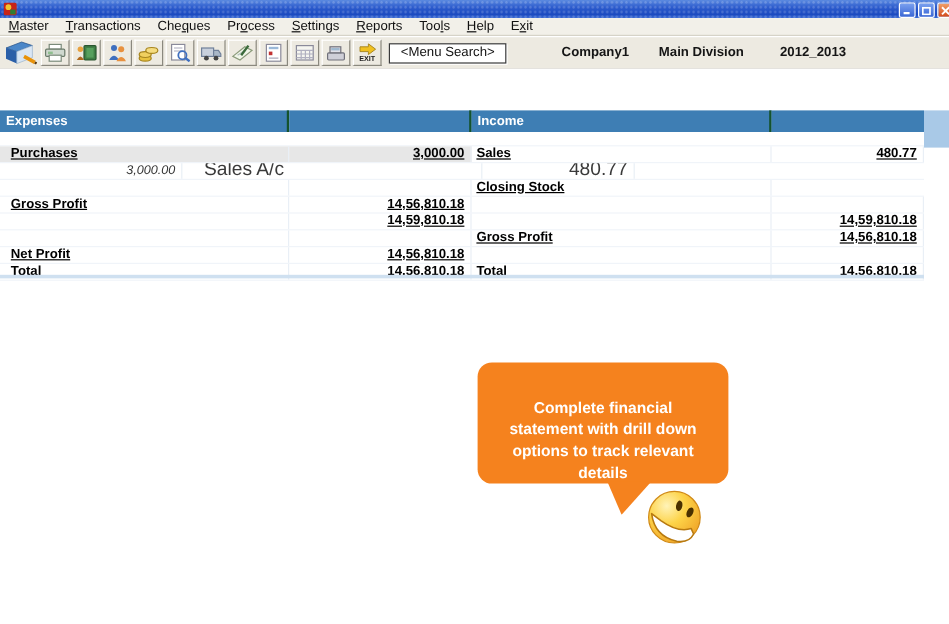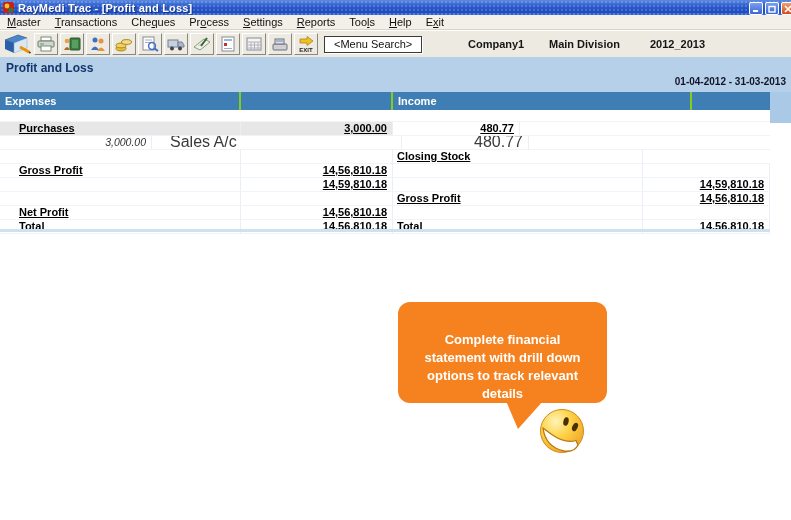--- a/index.html
+++ b/index.html
@@ -43,30 +43,30 @@
   .ctx-company{left:468px;} .ctx-division{left:549px;} .ctx-year{left:650px;}
 
   
   .content{position:absolute;left:0;top:57px;width:791px;height:463px;background:#fff;}
   .report-head{position:absolute;left:0;top:0;width:791px;height:35px;background:#b5d0e8;}
   .report-title{position:absolute;left:6px;top:4px;font-size:12px;font-weight:bold;color:#14366b;}
   .report-period{position:absolute;right:5px;top:19px;font-size:10px;font-weight:bold;color:#141428;}
 
   .grid-header{position:absolute;left:0;top:35px;height:18px;display:flex;}
   .gh{box-sizing:border-box;background:#3e7eb4;color:#fff;font-size:11px;font-weight:bold;
-      line-height:18px;padding-left:5px;border-right:2px solid #84cc16;}
-  .gh.c1{width:241px;} .gh.c2{width:152px;} .gh.c3{width:299px;} .gh.c4{width:127px;border-right:none;}
+      line-height:18px;padding-left:5px;border-right:2px solid #14532d;}
+  .gh.c1{width:241px;} .gh.c2{width:152px;} .gh.c3{width:250px;} .gh.c4{width:127px;border-right:none;}
   .scroll-strip{position:absolute;left:770px;top:35px;width:21px;height:31px;background:#a9c9e7;}
 
   .rows{position:absolute;left:0;top:53px;width:770px;}
   .spacer-row{height:11px;border-bottom:1px solid #f0f4f9;}
   .trow{display:flex;height:13px;border-bottom:1px solid #f0f4f9;}
   .cell{box-sizing:border-box;font-size:11px;line-height:12px;overflow:hidden;white-space:nowrap;
         border-right:1px solid #e9eff6;}
-  .cell.lab1{width:241px;padding-left:19px;} .cell.val1{width:152px;padding-right:5px;text-align:right;}
+  .cell.lab1{width:241px;padding-left:9px;} .cell.val1{width:152px;padding-right:5px;text-align:right;}
   .cell.lab2{width:250px;padding-left:4px;} .cell.val2{width:127px;padding-right:5px;text-align:right;}
   .cell.link{font-weight:bold;color:#000;text-decoration:underline;}
   .cell.sub-italic{font-style:italic;color:#333;font-size:10.5px;}
   .cell.sub{color:#3a3a3a;font-size:16px;}
   .cell.sub-italic.lab1,.cell.sub.lab2,.cell.sub-italic.lab2,.cell.sub.lab1{padding-left:18px;}
   .cell.hl{background:#e7e7e7;}
   .table-bottom{position:absolute;left:0;top:172px;width:770px;height:3px;background:#cfe0f0;}
 
   
   .callout{position:absolute;left:398px;top:245px;width:209px;height:101px;background:#f5821e;
@@ -81,21 +81,20 @@
 <div class="app">
 
   <div class="titlebar">
     <span class="app-icon">
       <svg width="11" height="11" viewBox="0 0 11 11">
         <rect x="0" y="0" width="11" height="11" rx="2" fill="#c62318"></rect>
         <circle cx="4" cy="4" r="2.4" fill="#f2c330"></circle>
         <rect x="5.5" y="6" width="4.5" height="4" fill="#2e7d32"></rect>
       </svg>
     </span>
-    <span class="title-text">RayMedi Trac - [Profit and Loss]</span>
     <div class="winbtns">
       <span class="wb">
         <svg width="8" height="7">
             <line x1="1" y1="6" x2="6" y2="6" stroke="#fff" stroke-width="2"></line>
           </svg>
       </span>
       <span class="wb">
         <svg width="8" height="8">
             <rect x="1" y="1.5" width="6" height="5.5" fill="none" stroke="#fff" stroke-width="1.4"></rect>
           </svg>
@@ -245,38 +244,35 @@
           <span class="exitlbl">EXIT</span>
         </div>
       </div>
     <div class="menusearch">&lt;Menu Search&gt;</div>
     <span class="ctxlbl ctx-company">Company1</span>
     <span class="ctxlbl ctx-division">Main Division</span>
     <span class="ctxlbl ctx-year">2012_2013</span>
   </div>
 
   <div class="content">
-    <div class="report-head">
-      <div class="report-title">Profit and Loss</div>
-      <div class="report-period">01-04-2012 - 31-03-2013</div>
-    </div>
 
     <div class="grid-header">
       <div class="gh c1">Expenses</div>
       <div class="gh c2"></div>
       <div class="gh c3">Income</div>
       <div class="gh c4"></div>
     </div>
     <div class="scroll-strip"></div>
 
     <div class="rows" id="rows">
         <div class="spacer-row"></div>
         <div class="trow">
           <div class="cell lab1 link hl">Purchases</div>
           <div class="cell val1 link hl">3,000.00</div>
+          <div class="cell lab2 link">Sales</div>
           <div class="cell val2 link">480.77</div>
         </div>
         <div class="trow">
           <div class="cell val1 sub-italic">3,000.00</div>
           <div class="cell lab2 sub">Sales A/c</div>
           <div class="cell val2 sub">480.77</div>
         </div>
         <div class="trow">
           <div class="cell lab1"></div>
           <div class="cell val1"></div>

